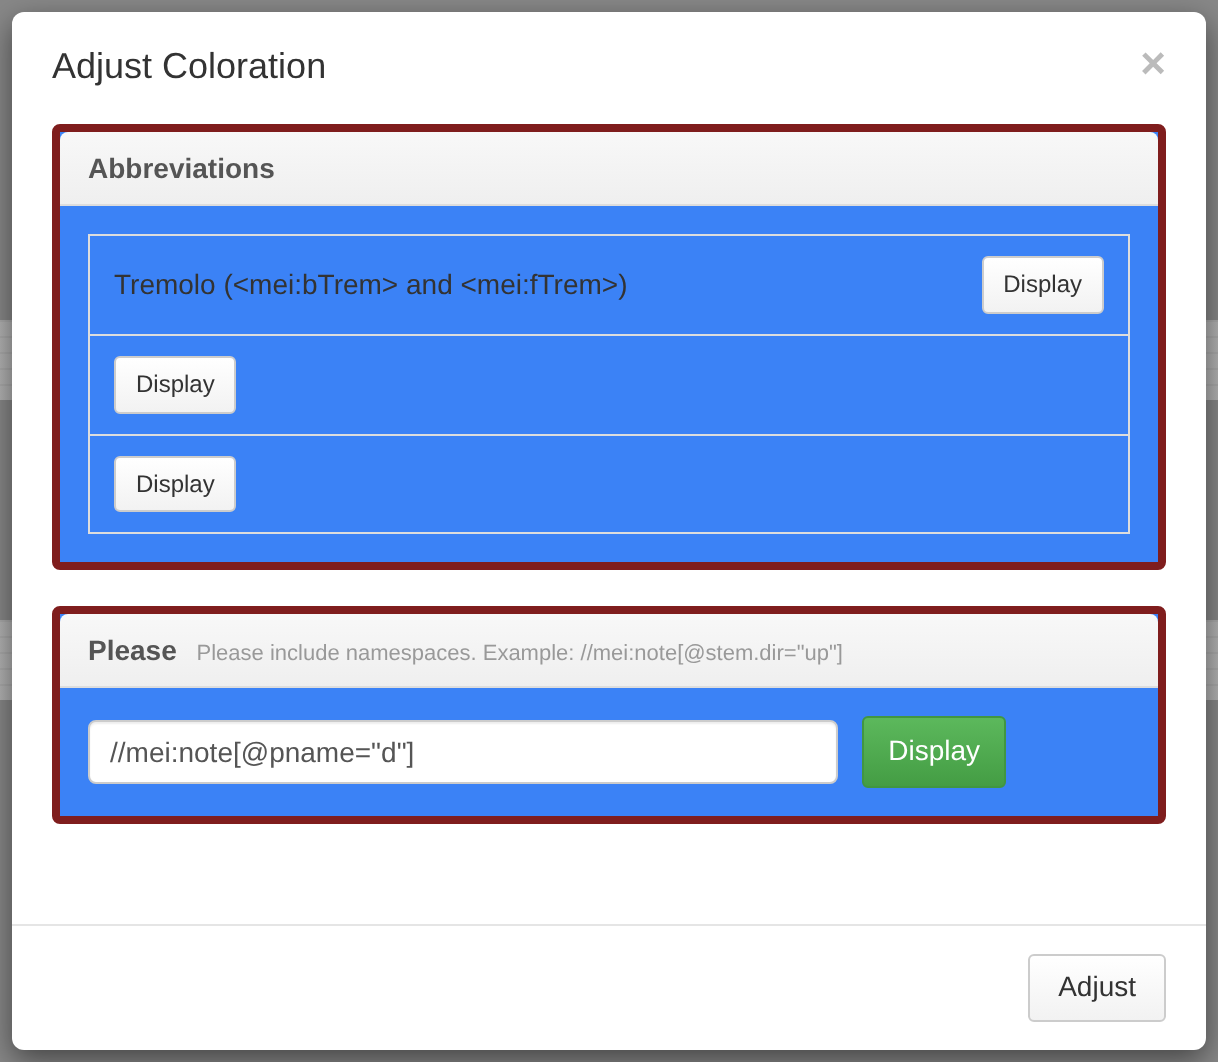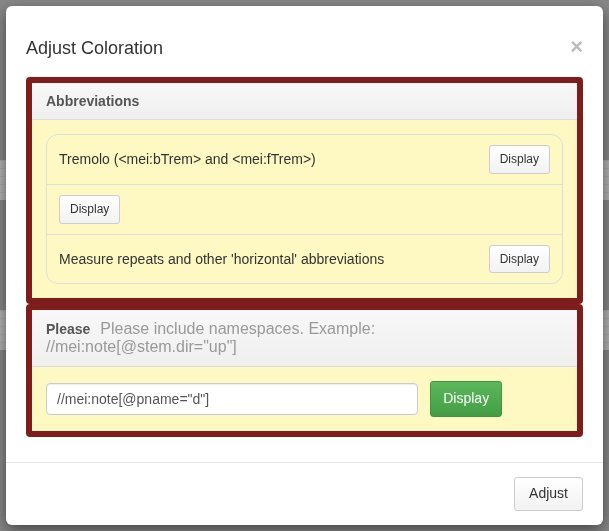--- a/index.html
+++ b/index.html
@@ -28,21 +28,21 @@
     position: absolute;
     top: 6px; left: 6px; right: 6px; bottom: 6px;
     background: #fff;
     border-radius: 6px;
     box-shadow: 0 5px 15px rgba(0,0,0,0.5);
     padding: 0;
     display: flex;
     flex-direction: column;
   }
   .modal-body {
-    padding: 30px 20px 0 20px;
+    padding: 15px 20px 0 20px;
     flex: 1;
   }
   .modal-title-row {
     display: flex;
     align-items: flex-start;
     justify-content: space-between;
     margin-bottom: 18px;
   }
   .modal-title {
     font-size: 18px;
@@ -54,47 +54,48 @@
     font-size: 22px;
     font-weight: 700;
     color: #bbb;
     cursor: pointer;
     line-height: 1;
     background: none;
     border: none;
     padding: 0;
   }
   .panel {
-    border: 6px solid #7f1d1d;
+    border: 4px solid #7f1d1d;
     border-radius: 4px;
-    background: #fef9c3;
+    margin-bottom: 18px;
+    background: #3b82f6;
   }
   .panel-heading {
     background: linear-gradient(#f8f8f8, #efefef);
     border-bottom: 1px solid #ddd;
     border-radius: 4px 4px 0 0;
     padding: 10px 14px;
     font-weight: 700;
     color: #555;
   }
   .panel-heading.small-hint {
     font-weight: 700;
   }
   .hint {
     font-weight: 400;
-    font-size: 16px;
+    font-size: 11px;
     color: #999;
     margin-left: 6px;
   }
   .panel-body {
     padding: 14px;
   }
   .list-group {
     border: 1px solid #ddd;
-    border-radius: 12px;
+    border-radius: 0;
     overflow: hidden;
   }
   .list-item {
     display: flex;
     align-items: center;
     justify-content: space-between;
     padding: 10px 12px;
     border-bottom: 1px solid #ddd;
   }
   .list-item:last-child { border-bottom: none; }
@@ -163,21 +164,20 @@
       <div class="panel-body">
         <div class="list-group">
           <div class="list-item">
             <span class="list-item-text">Tremolo (&lt;mei:bTrem&gt; and &lt;mei:fTrem&gt;)</span>
             <button class="btn">Display</button>
           </div>
           <div class="list-item">
             <button class="btn">Display</button>
           </div>
           <div class="list-item">
-            <span class="list-item-text">Measure repeats and other 'horizontal' abbreviations</span>
             <button class="btn">Display</button>
           </div>
         </div>
       </div>
     </div>
 
     <div class="panel">
       <div class="panel-heading small-hint">
         <span>Please</span>
         <span class="hint">Please include namespaces. Example: //mei:note[@stem.dir="up"]</span>

